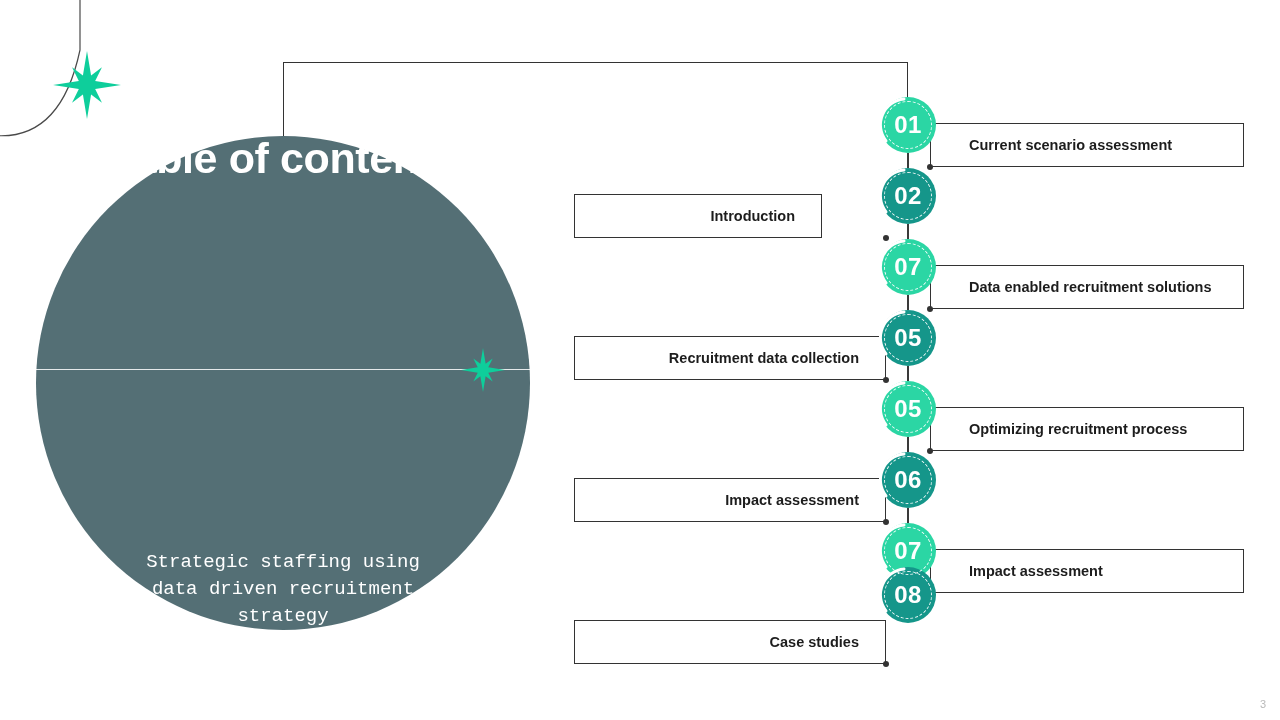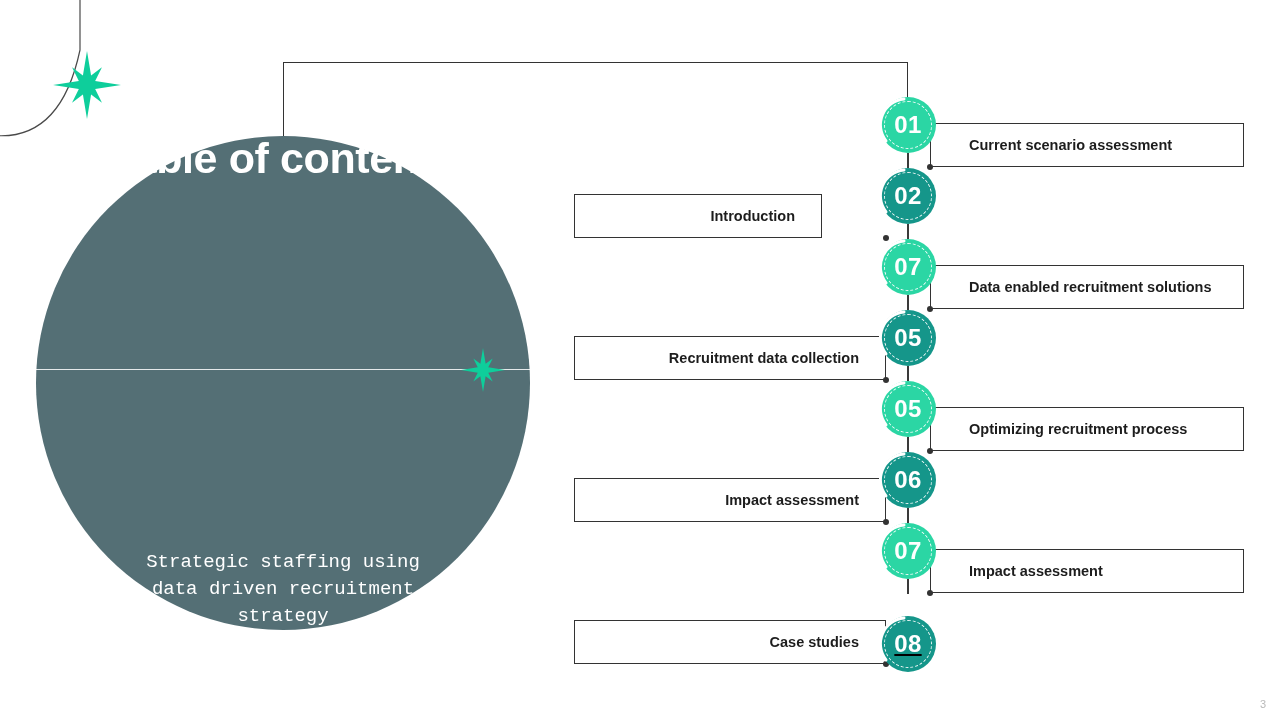--- a/index.html
+++ b/index.html
@@ -293,21 +293,21 @@
         <svg class="arc" viewBox="0 0 60 60">
           <path d="M 8 46 A 26 26 0 0 1 26 4" fill="none" stroke="#ffffff" stroke-width="3" stroke-linecap="round"></path>
         </svg>
         <div class="dash-ring"></div>
         <span class="num">07</span>
       </div>
       <div class="lbl-box left" style="top: 620px; left: 574px; width: 312px;">
         <span class="txt">Case studies</span>
       </div>
       <div class="dot" style="top: 661px; left: 883px;"></div>
-      <div class="node dark" style="left: 880px; top: 616px; text-decoration: underline;">
+      <div class="node dark" style="left: 880px; top: 567px;">
         <svg class="arc" viewBox="0 0 60 60">
           <path d="M 8 46 A 26 26 0 0 1 26 4" fill="none" stroke="#ffffff" stroke-width="3" stroke-linecap="round"></path>
         </svg>
         <div class="dash-ring"></div>
         <span class="num">08</span>
       </div>
     </div>
 
   <div class="page-num">3</div>
 </div>

